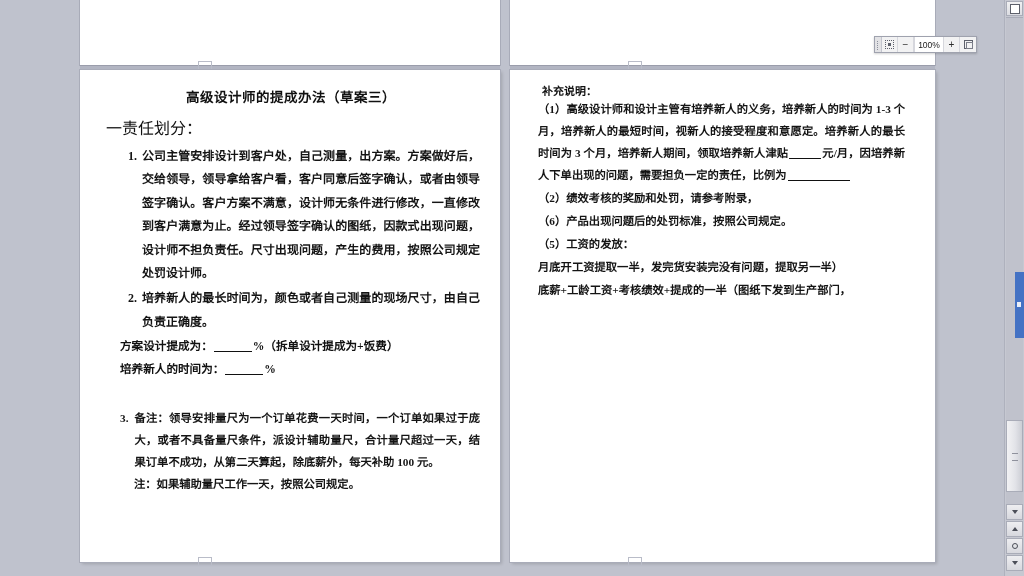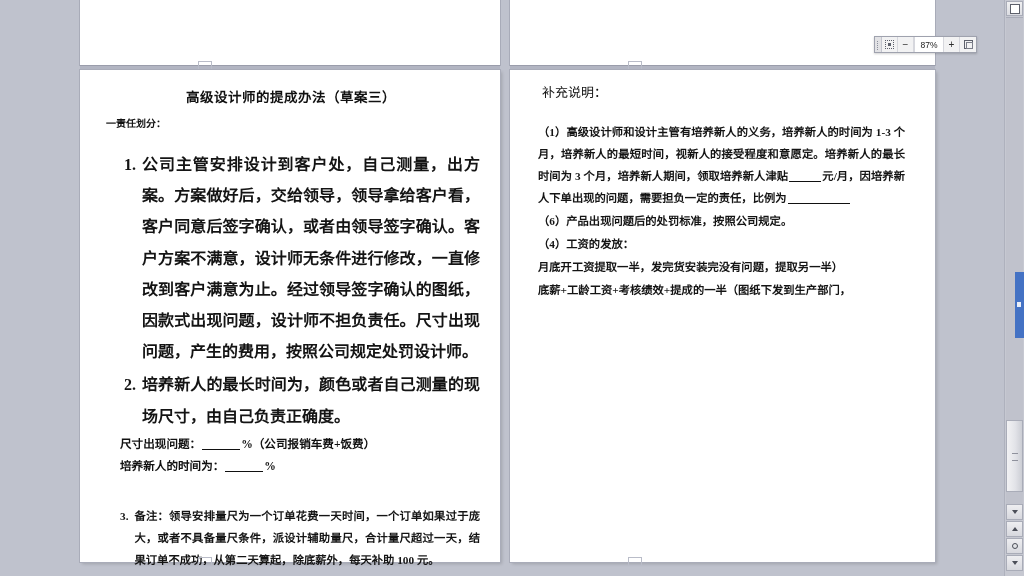--- a/index.html
+++ b/index.html
@@ -94,34 +94,34 @@
     border: 1px solid #222;
     font-weight: bold;
     font-size: 11.5px;
     padding: 1px 3px 2px 3px;
     margin: 0 0 7px 6px;
     line-height: 1.15;
     color: #111;
   }
 
   .section-head {
-    font-weight: bold;
-    font-size: 10px;
-    margin: 0 0 19px 4px;
+    font-weight: normal;
+    font-size: 16px;
+    margin: 0 0 6px 4px;
     color: #111;
   }
 
   ol.numlist {
     margin: 0 0 0 0;
     padding-left: 38px;
     list-style-position: outside;
   }
   ol.numlist > li {
     font-weight: bold;
-    font-size: 16px;
+    font-size: 12px;
     line-height: 1.95;
     color: #141414;
     margin-bottom: 2px;
     text-align: justify;
     padding-left: 2px;
   }
 
   .emph-line {
     font-weight: bold;
     font-size: 11.6px;
@@ -145,23 +145,23 @@
     font-size: 11.3px;
     line-height: 1.95;
     margin-left: 18px;
     color: #141414;
   }
 
   .spacer-lg { height: 26px; }
 
   
   .rp-head {
-    font-weight: normal;
-    font-size: 13px;
-    margin: 2px 0 20px 4px;
+    font-weight: bold;
+    font-size: 11px;
+    margin: 2px 0 0 4px;
     color: #111;
   }
   .rp-para {
     font-weight: bold;
     font-size: 11.3px;
     line-height: 1.95;
     color: #141414;
     text-align: justify;
     margin-bottom: 1px;
     text-indent: 0;
@@ -351,21 +351,21 @@
 
 
         <div class="section-head">一责任划分：</div>
 
         <ol class="numlist">
           <li>公司主管安排设计到客户处，自己测量，出方案。方案做好后，交给领导，领导拿给客户看，客户同意后签字确认，或者由领导签字确认。客户方案不满意，设计师无条件进行修改，一直修改到客户满意为止。经过领导签字确认的图纸，因款式出现问题，设计师不担负责任。尺寸出现问题，产生的费用，按照公司规定处罚设计师。</li>
           <li>培养新人的最长时间为，颜色或者自己测量的现场尺寸，由自己负责正确度。</li>
         </ol>
 
         <div class="emph-line">
-          <span>尺寸出现问题：</span><span class="blank-fill"></span><span>%（公司报销车费+饭费）</span>
+          <span>方案设计提成为：</span><span class="blank-fill"></span><span>%（拆单设计提成为+饭费）</span>
         </div>
 
         <div class="emph-line">
           <span>培养新人的时间为：</span><span class="blank-fill"></span><span>%</span>
         </div>
 
         <div class="spacer-lg"></div>
 
         <div class="note-line" style="display:flex; gap:6px; align-items:flex-start; text-align:justify;">
           <span style="flex:0 0 auto;">3.</span>
@@ -381,44 +381,45 @@
 
     <div class="page" id="page-right">
       <div class="page-body">
 
         <div class="rp-head">补充说明：</div>
 
         <div class="rp-para">
           <span>（1）高级设计师和设计主管有培养新人的义务，培养新人的时间为 1-3 个月，培养新人的最短时间，视新人的接受程度和意愿定。培养新人的最长时间为 3 个月，培养新人期间，领取培养新人津贴</span><span class="blank-fill narrow"></span><span>元/月，因培养新人下单出现的问题，需要担负一定的责任，比例为</span><span class="blank-fill wide"></span>
         </div>
 
+        <div class="rp-para">（2）绩效考核的奖励和处罚，请参考附录，</div>
 
         <div class="rp-para">（6）产品出现问题后的处罚标准，按照公司规定。</div>
 
-        <div class="rp-para">（4）工资的发放：</div>
+        <div class="rp-para">（5）工资的发放：</div>
 
         <div class="rp-para flush">月底开工资提取一半，发完货安装完没有问题，提取另一半）</div>
 
         <div class="rp-para flush">底薪+工龄工资+考核绩效+提成的一半（图纸下发到生产部门，</div>
 
 
       </div>
 
       <div class="margin-mark" style="left:118px; bottom:-4px;"></div>
     </div>
 
     <div id="zoom-widget">
       <div class="zw-grip"></div>
       <div class="zw-btn">
         <span class="icon-fit"></span>
       </div>
       <div class="zw-btn">
         <span class="zw-sign">−</span>
       </div>
-      <div class="zw-label">87%</div>
+      <div class="zw-label">100%</div>
       <div class="zw-btn">
         <span class="zw-sign">+</span>
       </div>
       <div class="zw-btn">
         <span class="icon-onepage"></span>
       </div>
     </div>
 
   </div>
 

